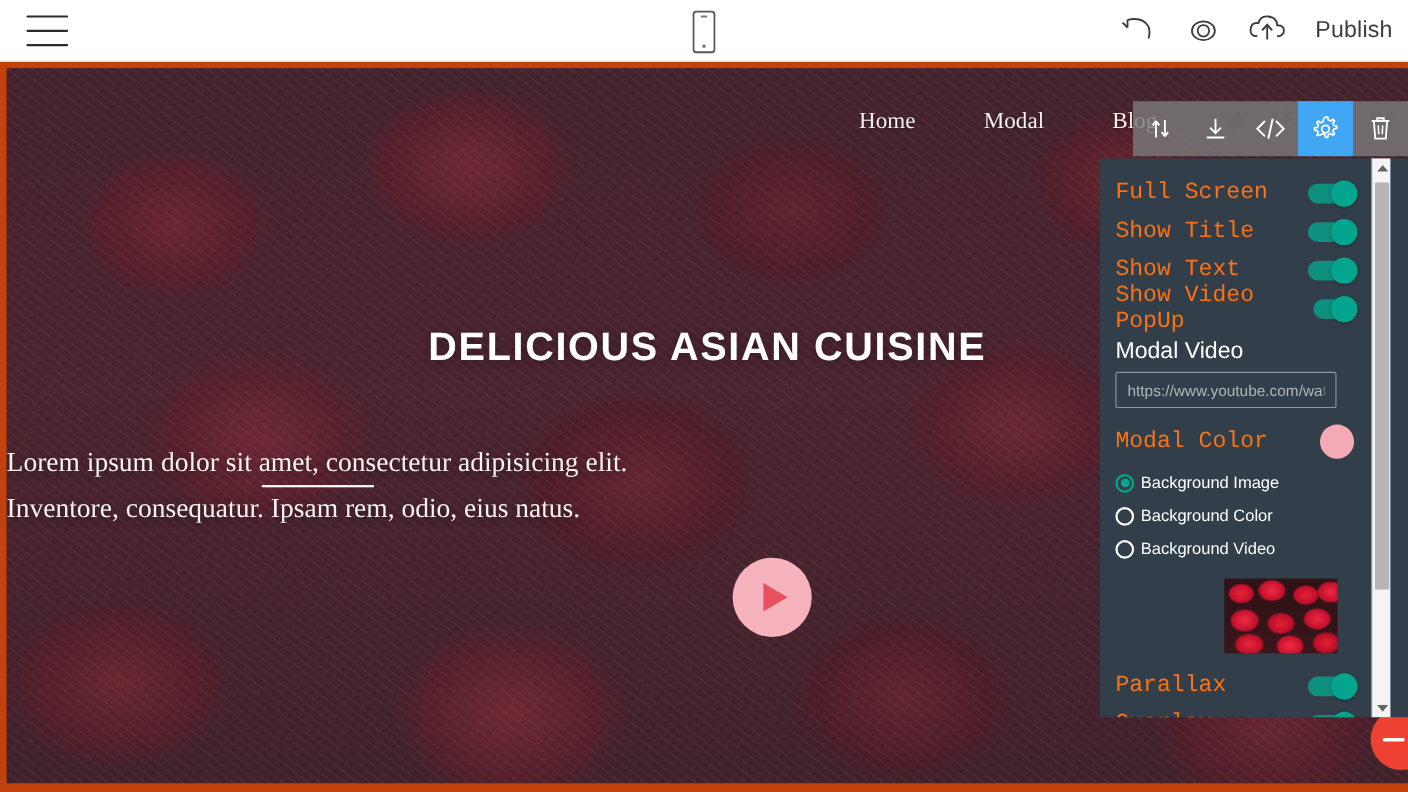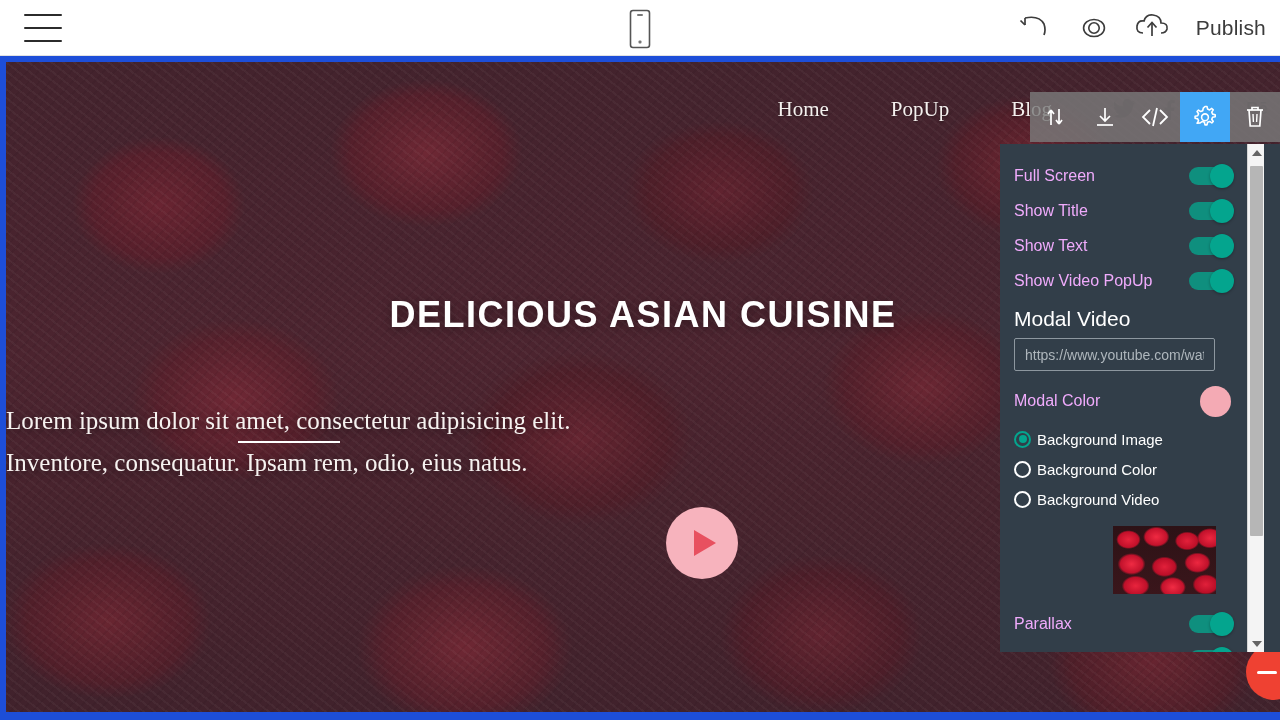--- a/index.html
+++ b/index.html
@@ -35,21 +35,21 @@
     display: flex; align-items: center; gap: 22px;
   }
   .tool-ic { width: 36px; height: 36px; display: flex; align-items: center; justify-content: center; cursor: pointer; }
   .publish-wrap { display: flex; align-items: center; gap: 24px; cursor: pointer; }
   .publish-label { font-size: 21px; color: #3c3c3c; letter-spacing: .2px; }
 
   
   .canvas {
     position: absolute; top: 56px; left: 0;
     width: 1280px; height: 664px;
-    background: #1d4ed8;
+    background: #c2410c;
     padding: 6px 0 8px 6px;
   }
   .hero {
     position: relative;
     width: 1274px; height: 650px;
     overflow: hidden;
     background: #5d2230;
   }
   .hero-bg {
     position: absolute; inset: 0;
@@ -153,21 +153,21 @@
   .panel-scrollwrap {
     width: 247px; height: 100%;
     overflow: hidden; position: relative;
   }
   .panel-inner { padding: 14px 16px 0 14px; }
 
   .srow {
     display: flex; align-items: center; justify-content: space-between;
     height: 35px;
   }
-  .slabel { color: #f0abfc; font-size: 16px; }
+  .slabel { color: #f97316; font-size: 21px; font-family: Liberation Mono, monospace; }
   .toggle {
     width: 42px; height: 18px; border-radius: 9px;
     background: #0f8f7e; position: relative; cursor: pointer;
   }
   .toggle .knob {
     position: absolute; right: -3px; top: -3px;
     width: 24px; height: 24px; border-radius: 50%;
     background: #04a58e;
     box-shadow: 0 1px 3px rgba(0,0,0,.3);
   }
@@ -295,21 +295,21 @@
   </div>
 </div>
 
 <div class="canvas">
   <div class="hero">
     <div class="hero-bg"></div>
     <div class="hero-grain"></div>
 
     <div class="site-nav">
       <span class="nav-link">Home</span>
-      <span class="nav-link">PopUp</span>
+      <span class="nav-link">Modal</span>
       <span class="nav-link">Blog</span>
       <span class="social-row">
         <span class="social-ic">
           <svg width="22" height="20" viewBox="0 0 22 20">
               <path d="M21 3.2c-.8.35-1.6.58-2.5.68a4.3 4.3 0 0 0 1.9-2.4c-.85.5-1.8.87-2.8 1.07A4.35 4.35 0 0 0 9.2 6.5c0 .34.04.67.11.98A12.3 12.3 0 0 1 .4 2.4a4.3 4.3 0 0 0 1.35 5.8c-.7-.02-1.37-.22-1.95-.54v.05a4.35 4.35 0 0 0 3.5 4.27 4.4 4.4 0 0 1-1.96.07 4.36 4.36 0 0 0 4.07 3.02A8.74 8.74 0 0 1 0 16.9a12.3 12.3 0 0 0 6.66 1.95c8 0 12.37-6.62 12.37-12.36l-.01-.56A8.8 8.8 0 0 0 21 3.2z" fill="#2b131a"></path>
             </svg>
         </span>
         <span class="social-ic">
           <svg width="14" height="22" viewBox="0 0 14 22">
               <path d="M9 22v-9h3l.5-3.6H9V7.1c0-1 .3-1.75 1.8-1.75h1.9V2.15A25 25 0 0 0 10 2C7.3 2 5.5 3.65 5.5 6.7v2.7H2.5V13h3v9H9z" fill="#2b131a"></path>

